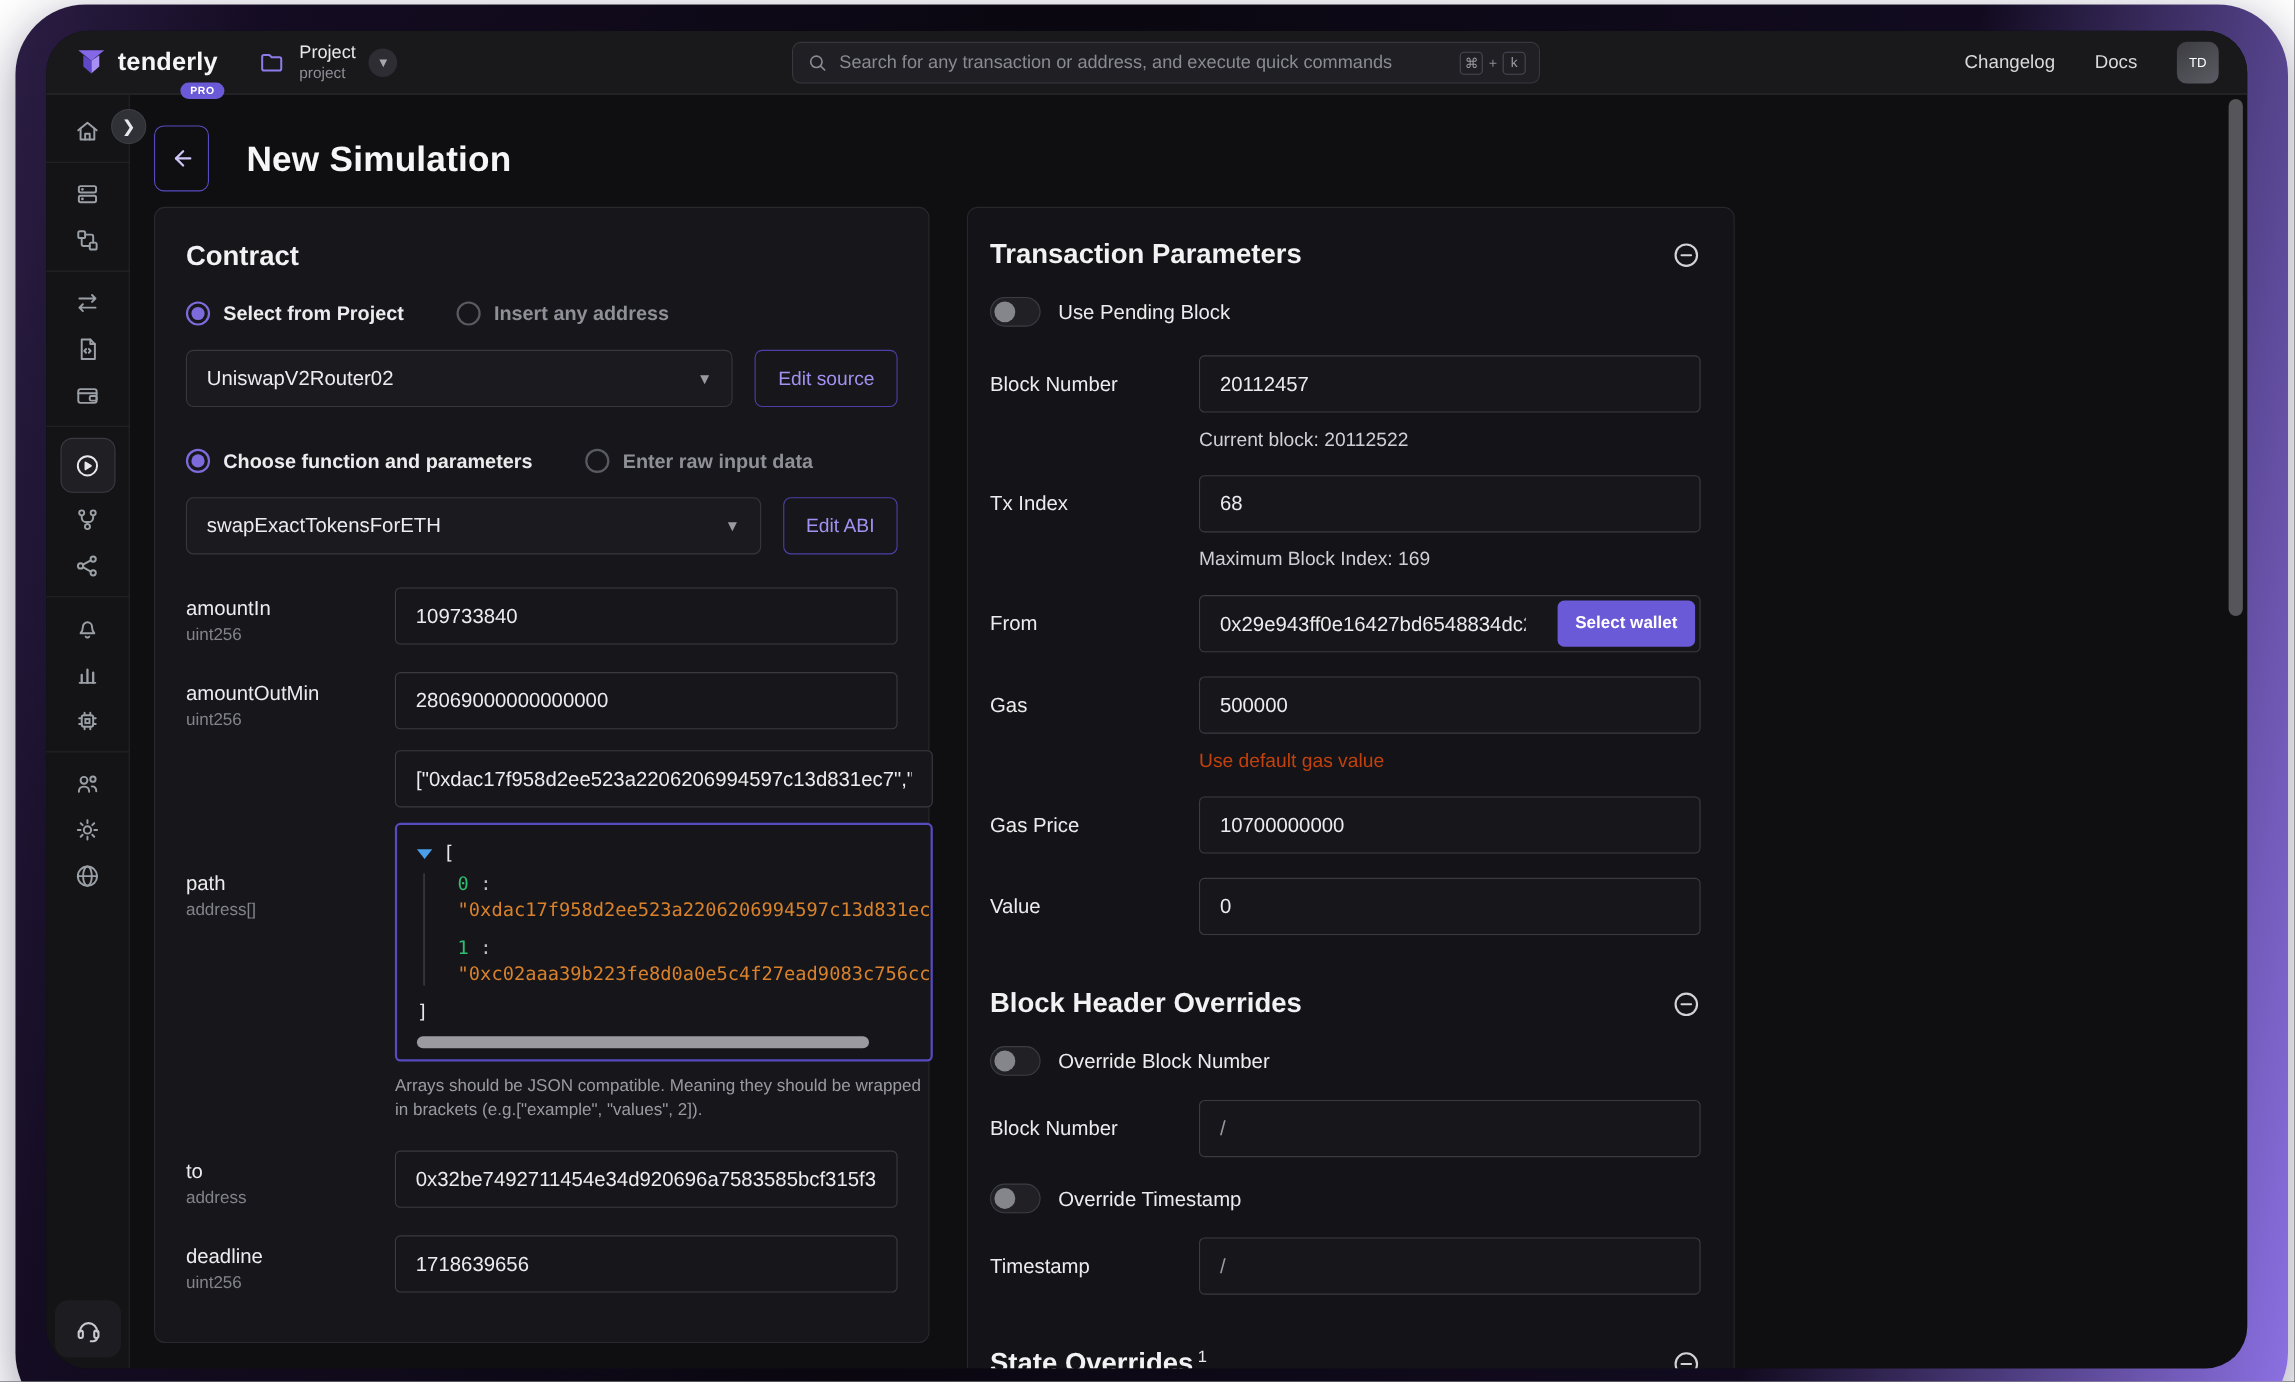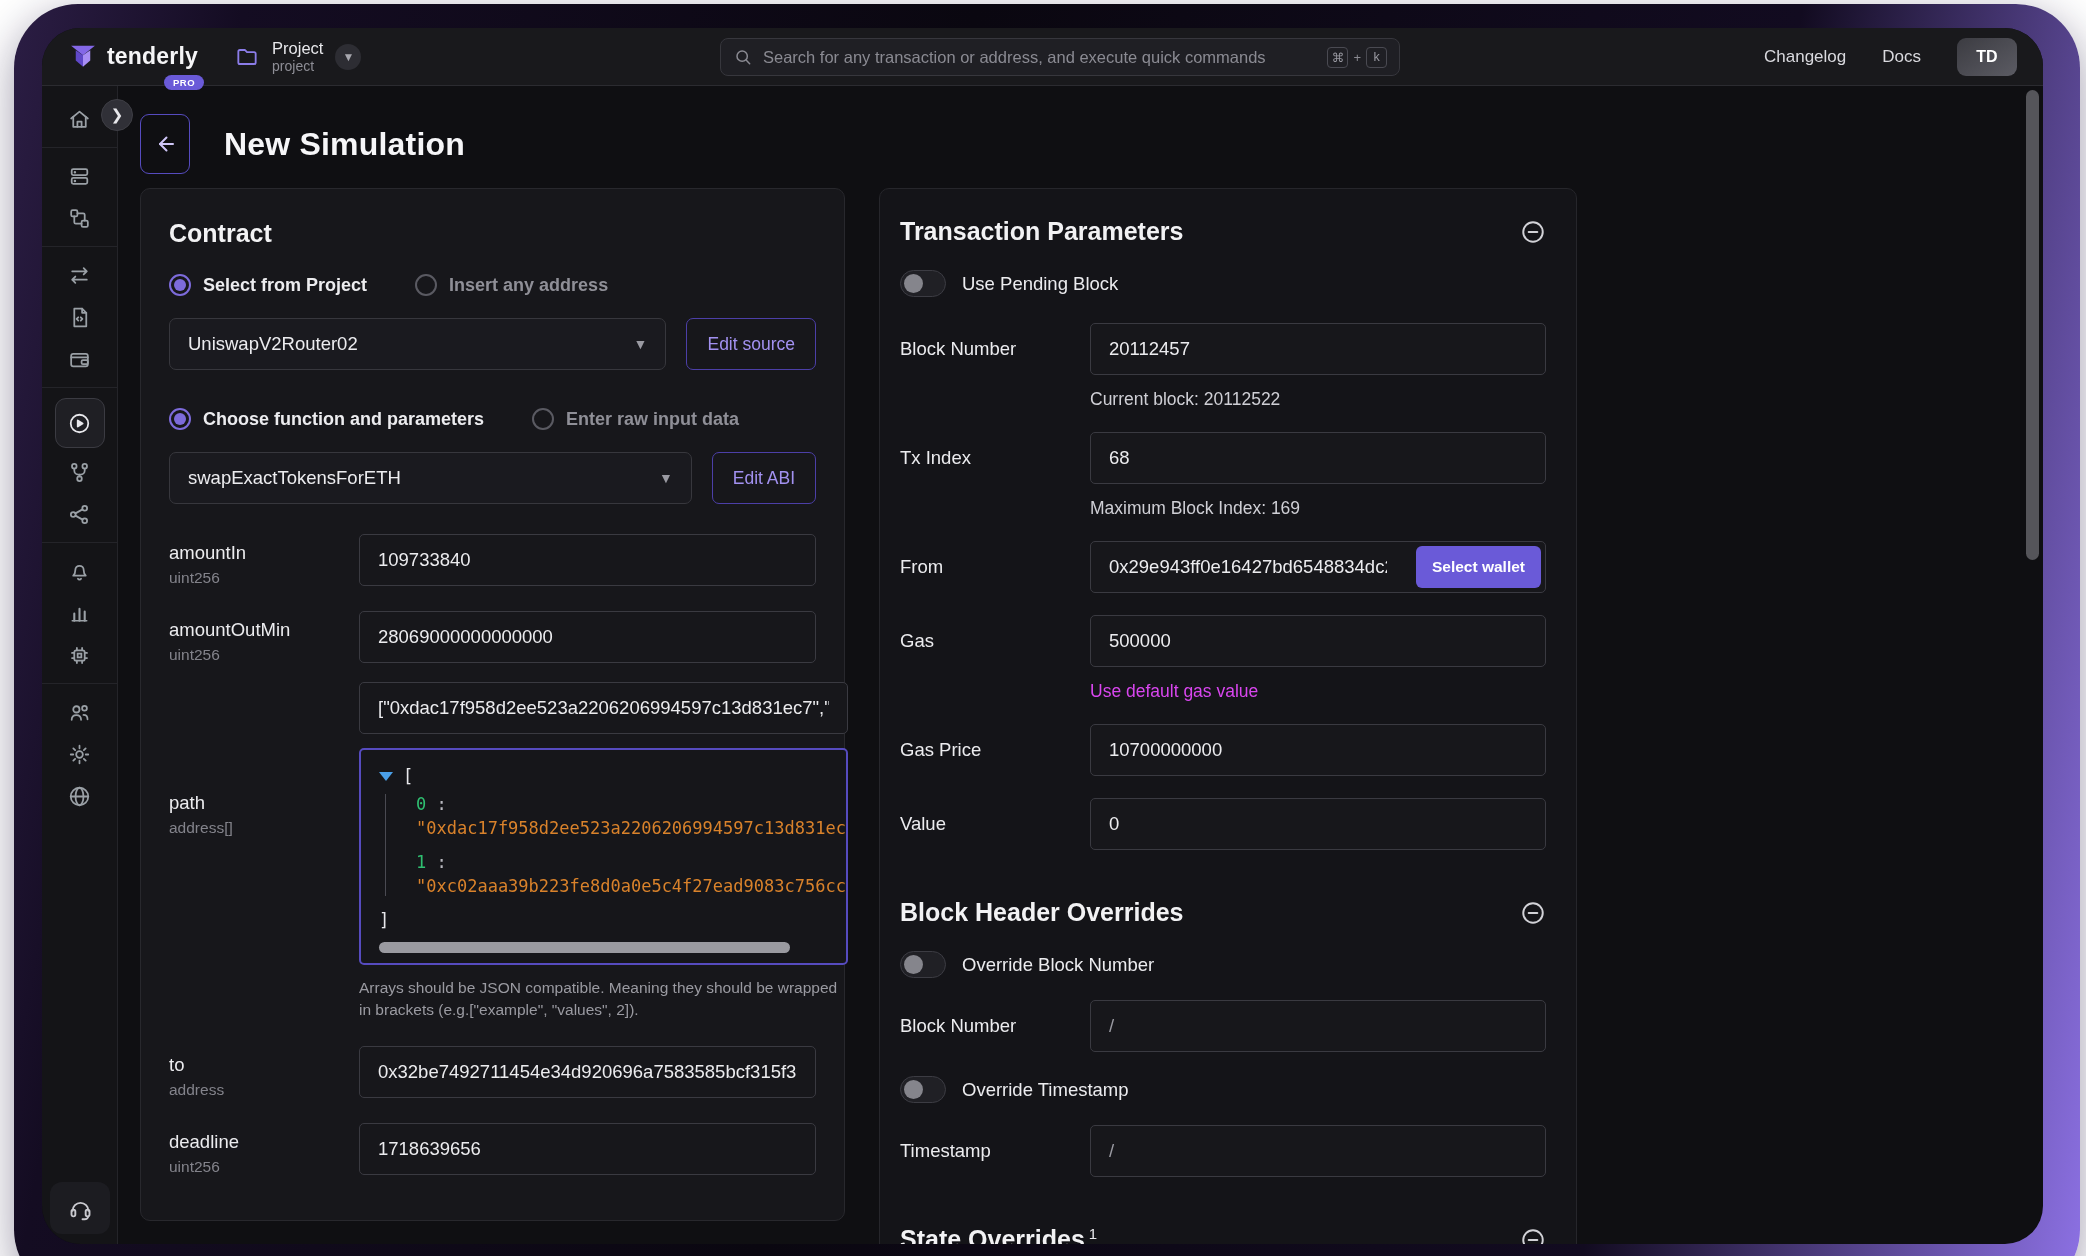--- a/index.html
+++ b/index.html
@@ -29,22 +29,22 @@
   .search { position:absolute; left:678px; top:10px; width:680px; height:38px; background:#1f1f24;
     border:1px solid #37373d; border-radius:8px; display:flex; align-items:center; padding:0 12px; gap:10px; }
   .search input { flex:1; background:transparent; border:none; outline:none; color:#dadade;
     font-size:16.5px; font-family:"Liberation Sans", sans-serif; }
   .search input::placeholder { color:#8a8a92; }
   .kbd-group { display:flex; align-items:center; gap:5px; color:#8a8a92; font-size:13px; }
   .kbd { min-width:21px; height:21px; border:1px solid #4a4a52; border-radius:4px; color:#9a9aa2;
     font-size:12.5px; display:flex; align-items:center; justify-content:center; padding:0 3px; }
   .top-right { margin-left:auto; display:flex; align-items:center; gap:36px; }
   .top-link { color:#d9d9de; font-size:17px; }
-  .avatar { width:60px; height:38px; border-radius:9px; background:linear-gradient(145deg,#3c3c42,#5b5b63);
-    color:#fff; font-weight:bold; font-size:16px; display:flex; align-items:center; justify-content:center; }
+  .avatar { width:38px; height:38px; border-radius:9px; background:linear-gradient(145deg,#3c3c42,#5b5b63);
+    color:#fff; font-weight:normal; font-size:12px; display:flex; align-items:center; justify-content:center; }
 
   
   .body { flex:1; display:flex; min-height:0; }
   .sidebar { flex:none; width:76px; background:#141417; border-right:1px solid #242429; position:relative;
     display:flex; flex-direction:column; align-items:center; padding-top:12px; }
   .sb-item { width:44px; height:42px; display:flex; align-items:center; justify-content:center; color:#9aa0a6; }
   .sb-item svg { width:25px; height:25px; }
   .sb-sel { width:50px; height:50px; border:1px solid #3b3b42; background:#1f1f24; border-radius:11px;
     margin:3px 0; }
   .sb-div { width:76px; height:1px; background:#242429; margin:7px 0; }
@@ -116,21 +116,21 @@
   .minus-ic { width:26px; height:26px; color:#d2d2d7; flex:none; }
   .toggle-row { display:flex; align-items:center; gap:16px; margin-top:24px; }
   .toggle { width:46px; height:27px; border-radius:14px; background:#202025; border:1px solid #3c3c43;
     position:relative; flex:none; }
   .toggle::after { content:""; position:absolute; left:3px; top:3px; width:19px; height:19px;
     border-radius:50%; background:#85858c; }
   .toggle-label { color:#ececef; font-size:18.5px; }
   .prow { display:grid; grid-template-columns:190px 1fr; align-items:center; margin-top:22px; }
   .plabel { color:#ececef; font-size:18.5px; }
   .helper { margin-left:190px; margin-top:14px; color:#cfcfd5; font-size:17.5px; }
-  .link { margin-left:190px; margin-top:14px; color:#d946ef; font-size:17.5px; }
+  .link { margin-left:190px; margin-top:14px; color:#c2410c; font-size:17.5px; }
   .from-wrap { position:relative; }
   .from-wrap input { padding-right:158px; }
   .wallet-btn { position:absolute; right:5px; top:5px; bottom:5px; background:#6a5ad8; border:none;
     border-radius:6px; color:#fff; font-size:15.5px; font-weight:bold; padding:0 16px;
     font-family:"Liberation Sans", sans-serif; }
   .sec-gap { margin-top:48px;gap:37px; }
 
   
   .vscroll { position:absolute; right:4px; top:62px; width:13px; height:470px; border-radius:7px; background:#55555a; z-index:5; }
 </style>

